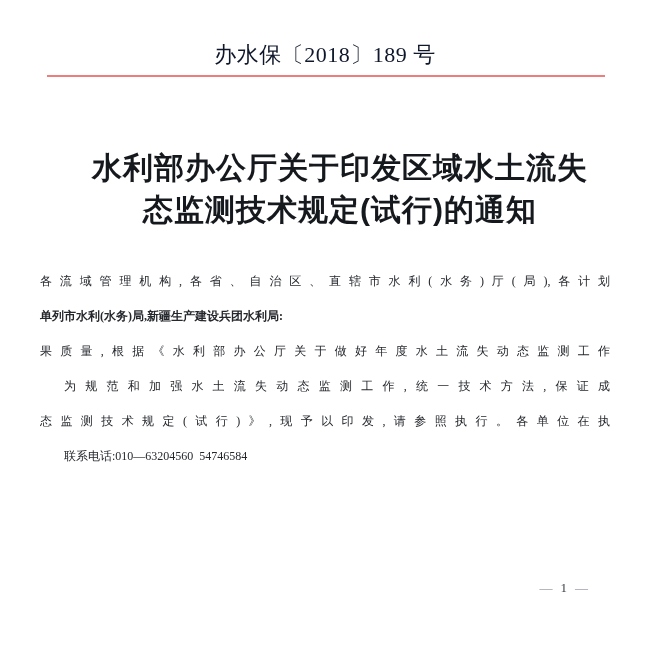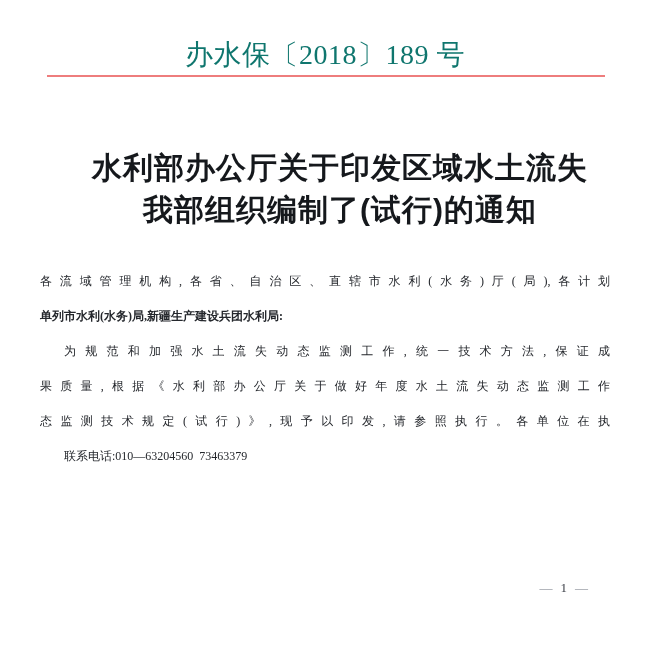--- a/index.html
+++ b/index.html
@@ -12,23 +12,23 @@
     width: 650px;
     height: 654px;
     background: #ffffff;
     overflow: hidden;
     font-family: "Liberation Serif", "DejaVu Serif", serif;
     color: #24272c;
   }
   .doc-number {
     padding-top: 42px;
     text-align: center;
-    font-size: 28px;
+    font-size: 22px;
     line-height: 26px;
-    color: #0f766e;
+    color: #0f172a;
     letter-spacing: 0.5px;
   }
   .red-line {
     margin: 7px 0 0 47px;
     width: 558px;
     height: 2px;
     background: #ee7d7d;
     border: none;
   }
   .title-block {
@@ -85,31 +85,31 @@
 <body>
 
 <div class="page">
 
   <div class="doc-number">办水保〔2018〕189 号</div>
 
   <div class="red-line"></div>
 
   <div class="title-block">
     <div>水利部办公厅关于印发区域水土流失</div>
-    <div>我部组织编制了(试行)的通知</div>
+    <div>态监测技术规定(试行)的通知</div>
   </div>
 
   <div class="content">
 
     <div class="line">各流域管理机构,各省、自治区、直辖市水利(水务)厅(局),各计划</div>
     <div class="line last">单列市水利(水务)局,新疆生产建设兵团水利局:</div>
 
+    <div class="line">果质量,根据《水利部办公厅关于做好年度水土流失动态监测工作</div>
     <div class="line indent">为规范和加强水土流失动态监测工作,统一技术方法,保证成</div>
-    <div class="line">果质量,根据《水利部办公厅关于做好年度水土流失动态监测工作</div>
     <div class="line">态监测技术规定(试行)》,现予以印发,请参照执行。各单位在执</div>
 
-    <div class="contact-line">联系电话:010—63204560  73463379</div>
+    <div class="contact-line">联系电话:010—63204560  54746584</div>
 
   </div>
 
   <div class="page-number"><span>—</span><span class="num">1</span><span>—</span></div>
 
 </div>
 
 </body></html>

